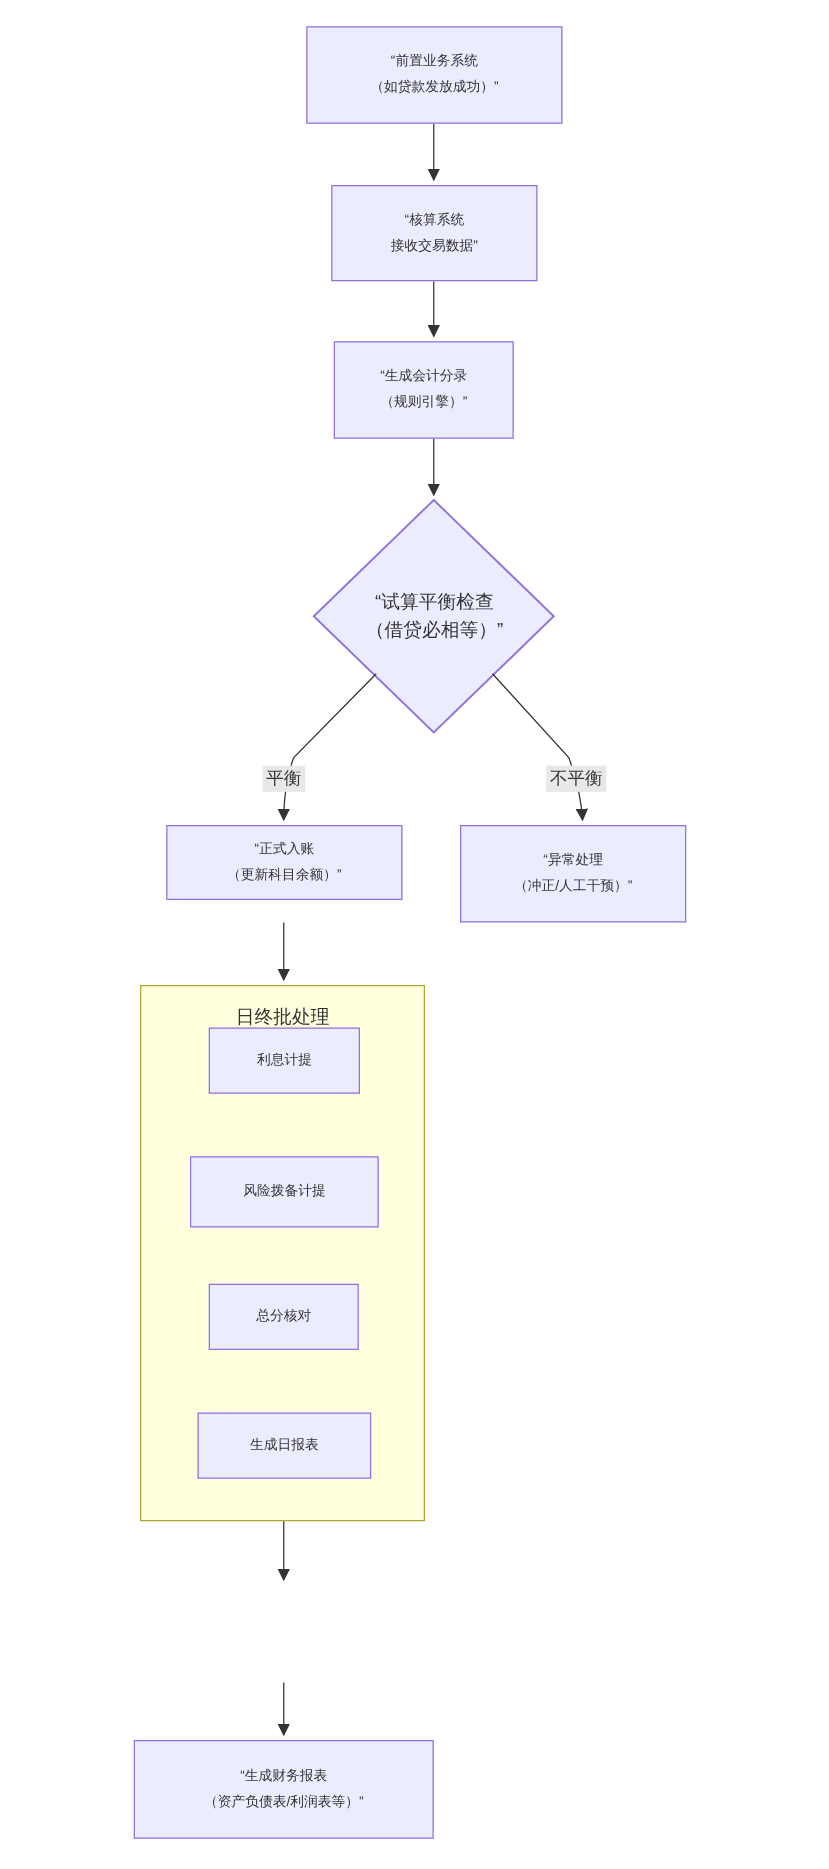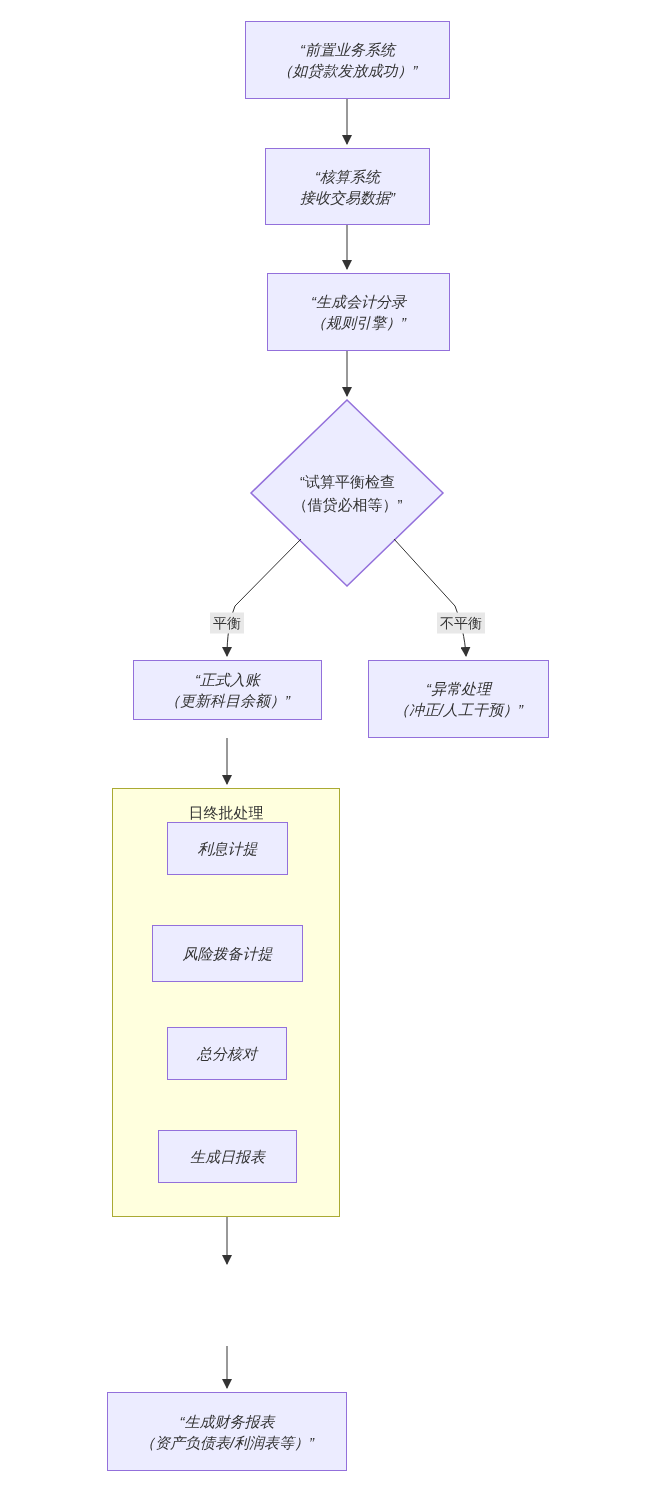--- a/index.html
+++ b/index.html
@@ -19,22 +19,22 @@
     text-align:center;font-size:15px;z-index:2;margin-top:12px;
   }
   svg.edges{position:absolute;left:0;top:0;z-index:2;}
   .edge{stroke:var(--edge,#333333);stroke-width:1;fill:none;}
   .diamond{fill:var(--node-fill,#ECECFF);stroke:var(--node-border,#9370DB);stroke-width:1.5;}
   .node{
     position:absolute;box-sizing:border-box;
     background:var(--node-fill,#ECECFF);
     border:1.5px solid var(--node-border,#9370DB);
     display:flex;align-items:center;justify-content:center;
-    text-align:center;font-size:15px;line-height:21px;
-    white-space:pre-line;z-index:3;font-style:italic;
+    text-align:center;font-size:11px;line-height:21px;
+    white-space:pre-line;z-index:3;
   }
   .diamond-label{
     position:absolute;box-sizing:border-box;background:transparent;border:none;
     display:flex;align-items:center;justify-content:center;
     text-align:center;font-size:15px;line-height:23px;white-space:pre-line;z-index:3;
   }
   .edge-label{
     position:absolute;transform:translate(-50%,-50%);
     background:var(--edge-label-bg,#e8e8e8);
     font-size:14px;line-height:17px;padding:2px 3px;z-index:4;white-space:nowrap;
@@ -72,21 +72,21 @@
   <div class="node" style="left:245px;top:21px;width:205px;height:78px;">
     <span>“前置业务系统
 （如贷款发放成功）”</span>
   </div>
 
   <div class="node" style="left:265px;top:148px;width:165px;height:77px;">
     <span>“核算系统
 接收交易数据”</span>
   </div>
 
-  <div class="node" style="left:267px;top:273px;width:183px;height:78px;">
+  <div class="node" style="left:267px;top:273px;width:144px;height:78px;">
     <span>“生成会计分录
 （规则引擎）”</span>
   </div>
 
   <div class="diamond-label" style="left:252px;top:400px;width:191px;height:186px;">
     <span>“试算平衡检查
 （借贷必相等）”</span>
   </div>
 
   <div class="node" style="left:133px;top:660px;width:189px;height:60px;">

